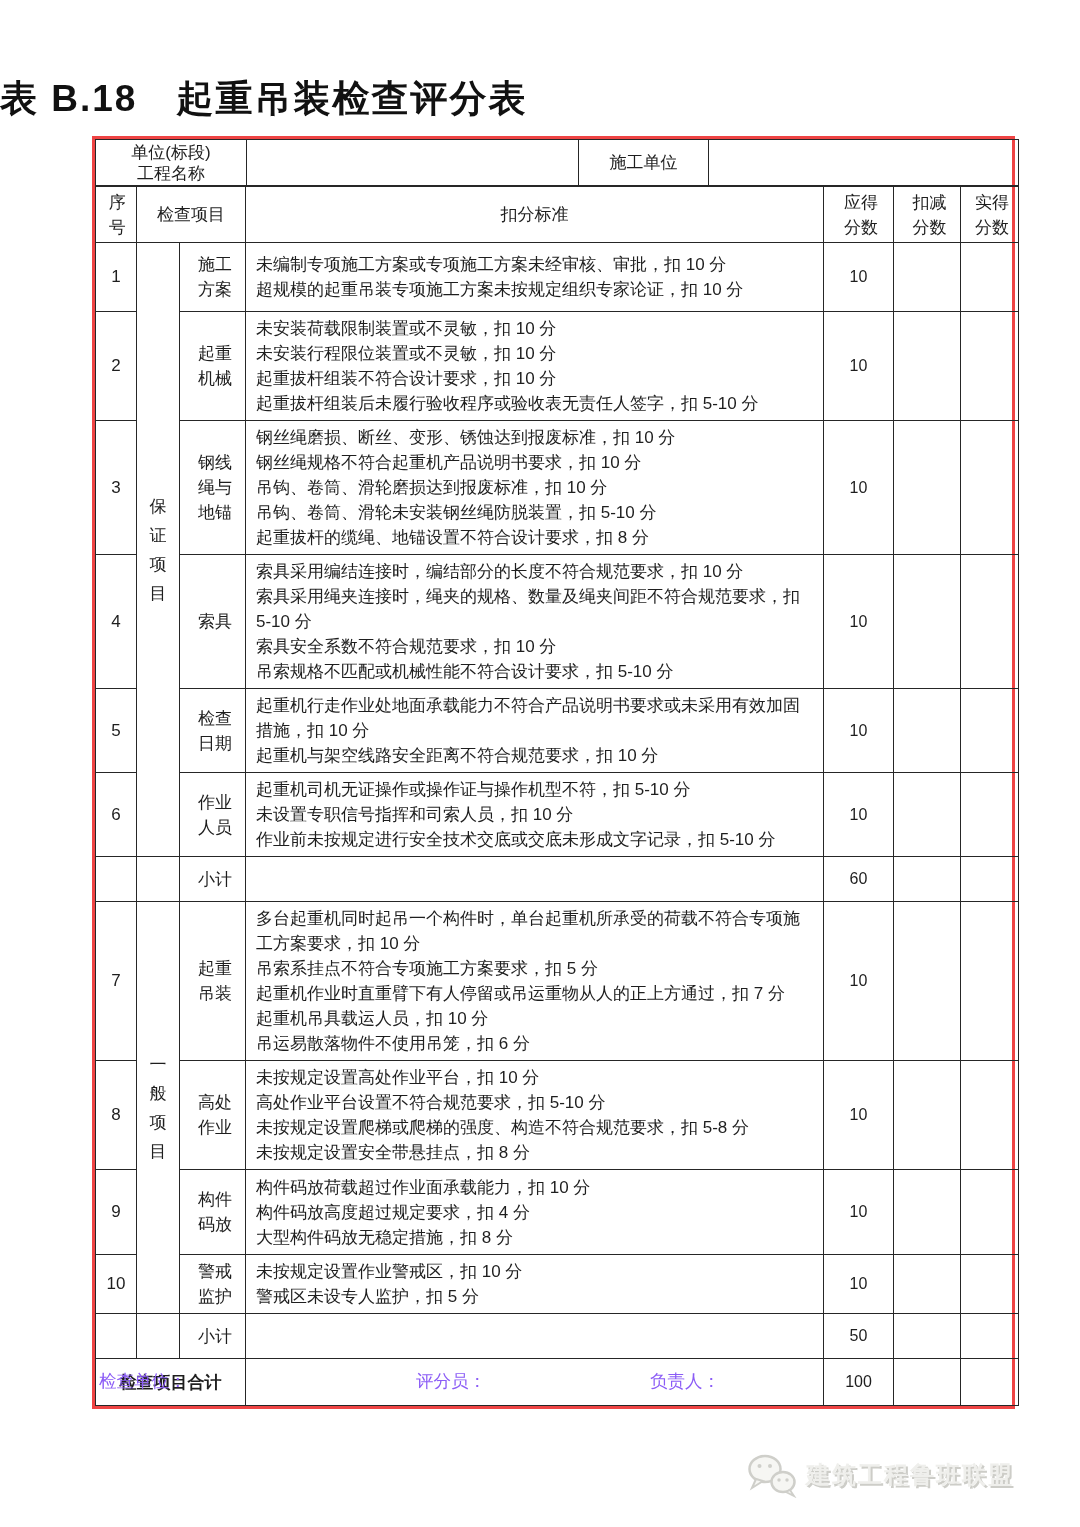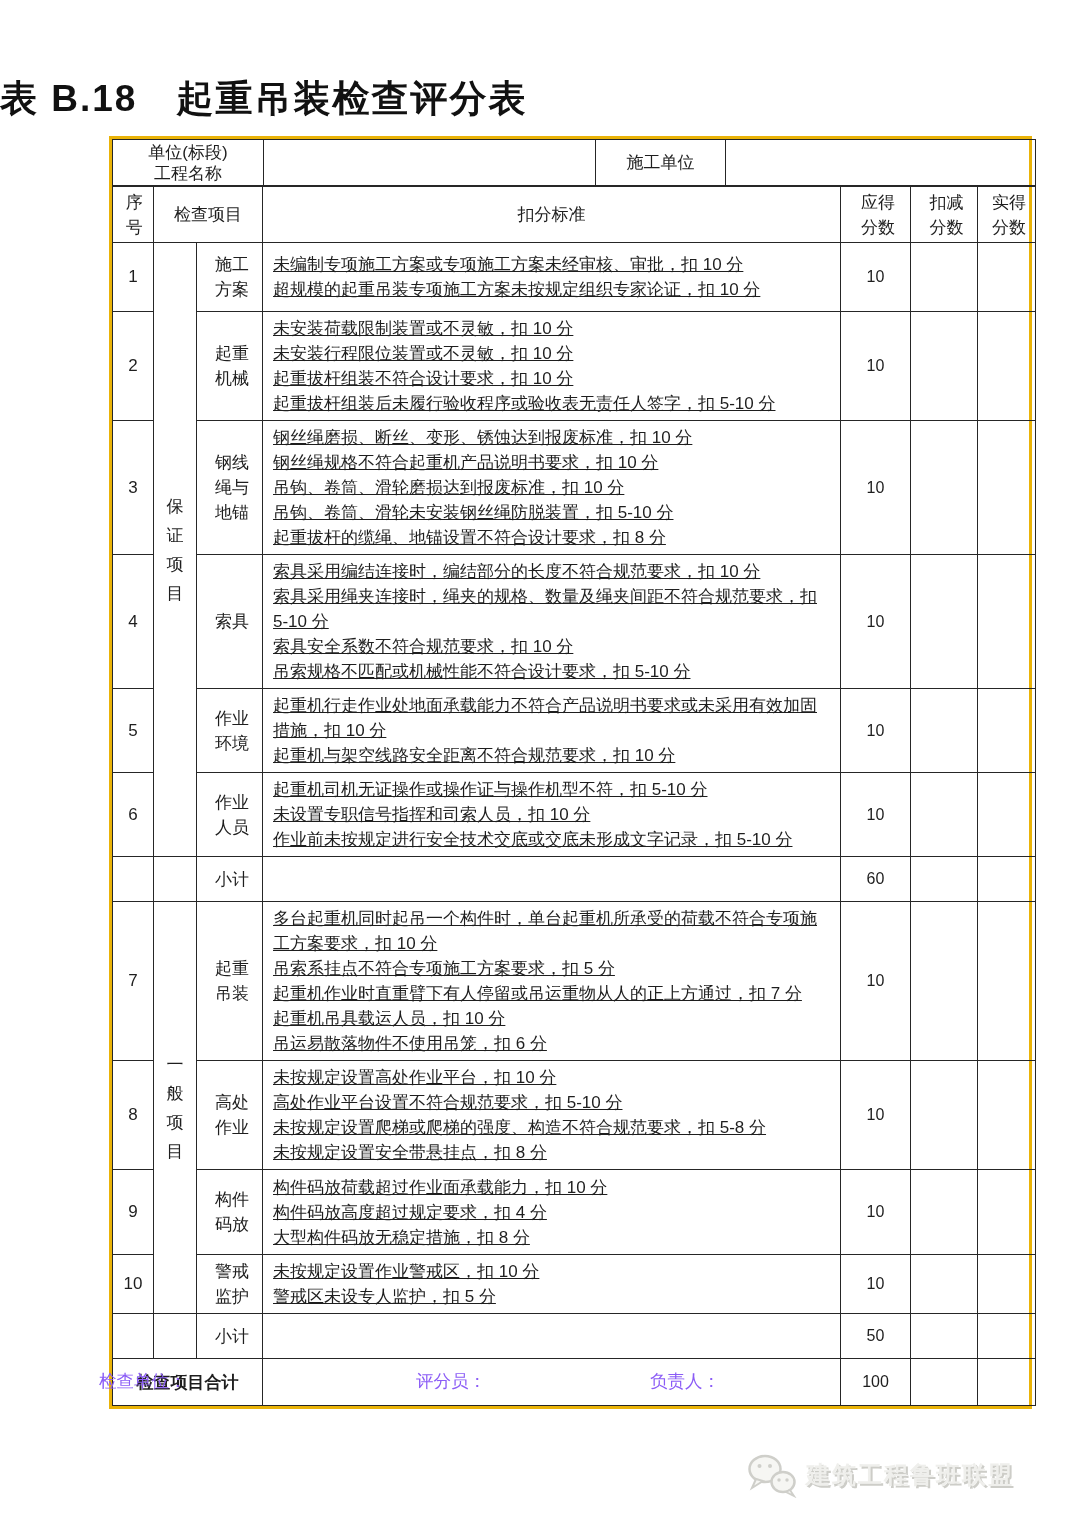--- a/index.html
+++ b/index.html
@@ -5,34 +5,34 @@
   html,body{margin:0;padding:0;background:#ffffff;}
   .page{
     position:relative;width:1080px;height:1527px;background:#ffffff;
     font-family:"Liberation Sans","DejaVu Sans",sans-serif;color:#1e1e1e;overflow:hidden;
   }
   .title{
     position:absolute;top:74px;left:0;width:1080px;text-align:left;
     font-size:37px;font-weight:bold;letter-spacing:2px;color:#111;
   }
   .tablewrap{
-    position:absolute;top:136px;left:109px;width:923px;
-    border:3px solid #eab308;box-sizing:border-box;
+    position:absolute;top:136px;left:92px;width:923px;
+    border:3px solid #ef4444;box-sizing:border-box;
   }
   table{border-collapse:collapse;table-layout:fixed;width:100%;}
   td,th{
     border:1px solid #262626;font-weight:normal;font-size:17px;
     vertical-align:middle;padding:0;overflow:hidden;
   }
   .lab{text-align:center;line-height:21px;}
   .pre{white-space:pre-line;}
   .c-no,.c-group,.c-item,.c-score{text-align:center;}
   .c-score{font-size:16px;}
   .c-std{text-align:left;padding:4px 8px 4px 10px;}
-  .c-std div{line-height:25px;text-decoration:underline;}
+  .c-std div{line-height:25px;}
   .c-total{text-align:center;font-weight:bold;}
   th{text-align:center;}
   .wb{display:inline-block;word-break:break-all;line-height:25px;vertical-align:middle;text-align:right;}
   .w1{width:1.15em;}
   .w2{width:2.3em;}
   .vgroup{display:inline-block;width:1.15em;word-break:break-all;line-height:29px;vertical-align:middle;}
   .footer-item{position:absolute;top:1369px;font-size:17.5px;color:#8b5cf6;text-align:right;}
   .watermark{
     position:absolute;top:1452px;left:746px;display:flex;align-items:center;gap:8px;
   }
@@ -137,21 +137,21 @@
               <div>索具采用绳夹连接时，绳夹的规格、数量及绳夹间距不符合规范要求，扣 5-10 分</div>
               <div>索具安全系数不符合规范要求，扣 10 分</div>
               <div>吊索规格不匹配或机械性能不符合设计要求，扣 5-10 分</div>
             </td>
             <td class="c-score">10</td>
             <td class="c-score"></td>
             <td class="c-score"></td>
           </tr>
           <tr style="height: 81px;">
             <td class="c-no">5</td>
-            <td class="c-item"><span class="wb w2">作业环境</span></td>
+            <td class="c-item"><span class="wb w2">检查日期</span></td>
             <td class="c-std">
               <div>起重机行走作业处地面承载能力不符合产品说明书要求或未采用有效加固措施，扣 10 分</div>
               <div>起重机与架空线路安全距离不符合规范要求，扣 10 分</div>
             </td>
             <td class="c-score">10</td>
             <td class="c-score"></td>
             <td class="c-score"></td>
           </tr>
           <tr style="height: 84px;">
             <td class="c-no">6</td>

